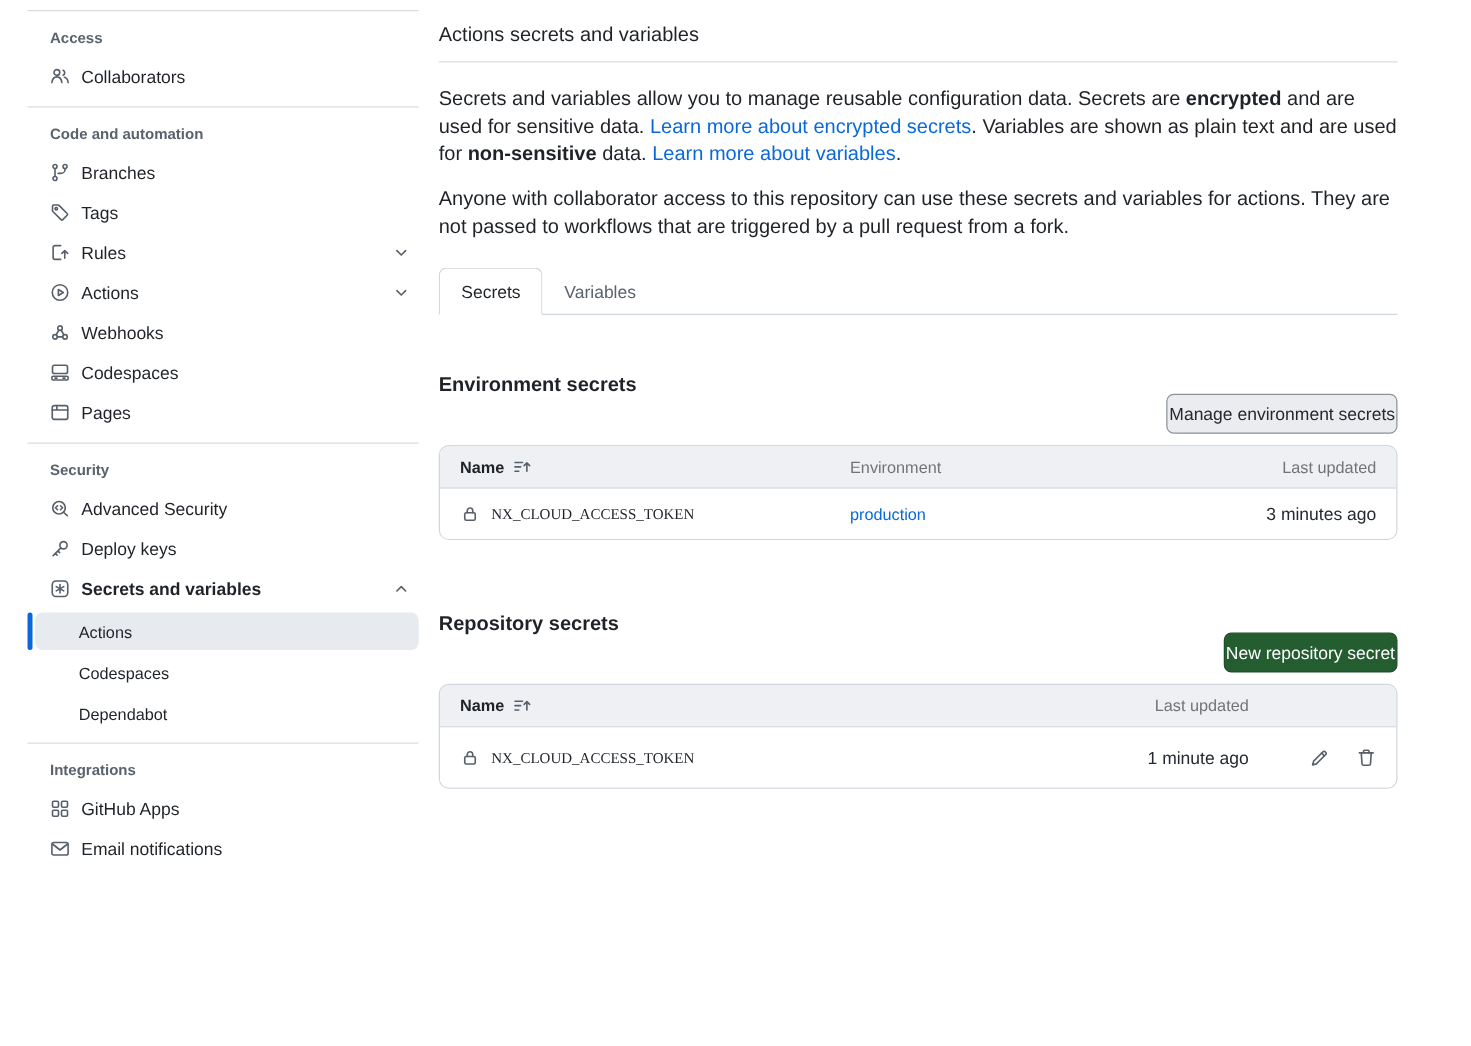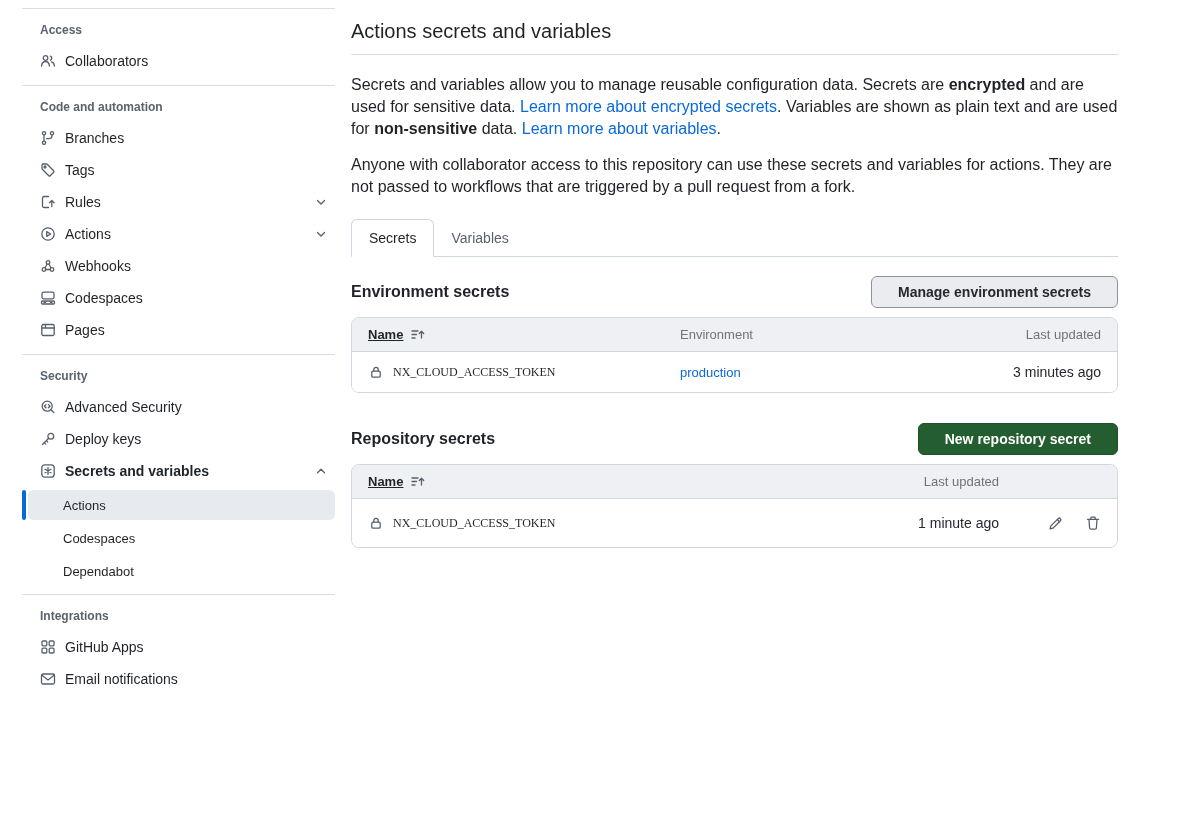--- a/index.html
+++ b/index.html
@@ -22,53 +22,53 @@
               cursor:pointer; margin-top:3px; }
   .sub-item.selected { background:#e7eaee; }
   .sub-item.selected::before { content:""; position:absolute; left:-6px; top:0;
               width:4px; height:100%; background:#0969da; border-radius:2px; }
   .oct { flex:0 0 16px; }
   .oct path, .oct rect, .oct circle { fill:none; stroke:#57606a; stroke-width:1.3;
               stroke-linecap:round; stroke-linejoin:round; }
 
   
   .main { position:absolute; left:351px; top:0; width:767px; }
-  .page-title { margin-top:20px; font-size:20px; font-weight:500; }
+  .page-title { margin-top:20px; font-size:16px; font-weight:500; }
   .title-rule { border:0; border-top:1px solid #d8dee4; margin-top:11px; }
   .intro { margin-top:19px; font-size:16px; line-height:22px; }
   .intro + .intro { margin-top:14px; }
   .intro b { font-weight:700; }
   a.link { color:#0969da; cursor:pointer; }
 
   .tabbar { margin-top:21px; border-bottom:1px solid #d0d7de; display:flex; height:38px; }
   .tab { height:38px; display:flex; align-items:center; padding:0 17px; font-size:14px;
          cursor:pointer; }
   .tab.active { background:#fff; border:1px solid #d0d7de; border-bottom:1px solid #fff;
          border-radius:6px 6px 0 0; margin-bottom:-1px; color:#1f2328; }
   .tab.inactive { color:#59636e; }
 
   .sec-head { display:flex; align-items:center; justify-content:space-between; }
   .sec-head.env { margin-top:19px; }
   .sec-head.repo { margin-top:30px; }
   .sec-head h2 { font-size:16px; font-weight:700; }
-  .btn { height:32px; border-radius:6px; font-size:14px; font-weight:700;
-         padding:0 26px; cursor:pointer; display:flex; align-items:center;
-         font-family:"Liberation Sans", sans-serif; }
+  .btn { height:32px; border-radius:6px; font-size:14px; font-weight:400;
+         padding:0 1px; cursor:pointer; display:flex; align-items:center;
+         font-family:"Liberation Sans", sans-serif;margin-top:44px; }
   .btn-gray { background:#ebecef; border:1px solid #8c939b; color:#24292f; }
   .btn-green { background:#235d30; border:1px solid #1d4f28; color:#ffffff; }
 
   .tbl { margin-top:9px; border:1px solid #d0d7de; border-radius:8px; overflow:hidden; }
   .thead { background:#eef0f4; border-bottom:1px solid #d0d7de; display:grid;
            align-items:center; height:34px; padding:0 16px; font-size:13px; }
   .trow  { display:grid; align-items:center; background:#fff; padding:0 16px; }
   .tbl-env .thead, .tbl-env .trow { grid-template-columns:300px 1fr 170px; column-gap:12px; }
   .tbl-env .trow { height:40px; }
   .tbl-repo .thead, .tbl-repo .trow { grid-template-columns:1fr 120px 90px; column-gap:12px; }
   .tbl-repo .trow { height:48px; }
-  .col-name { display:flex; align-items:center; gap:7px; font-weight:700; color:#1f2328; cursor:pointer;text-decoration:underline; }
+  .col-name { display:flex; align-items:center; gap:7px; font-weight:700; color:#1f2328; cursor:pointer; }
   .col-sub  { color:#737373; font-weight:400; }
   .right { text-align:right; justify-self:stretch; }
   .secret { display:flex; align-items:center; gap:9px;
             font-family:Liberation Serif, serif; font-size:12px; }
   .time { font-size:14px; color:#24292f; }
   .row-actions { display:flex; justify-content:flex-end; align-items:center; gap:21px; }
   .icon-btn { background:none; border:none; cursor:pointer; display:flex; padding:0; }
 </style>
 </head>
 <body>

